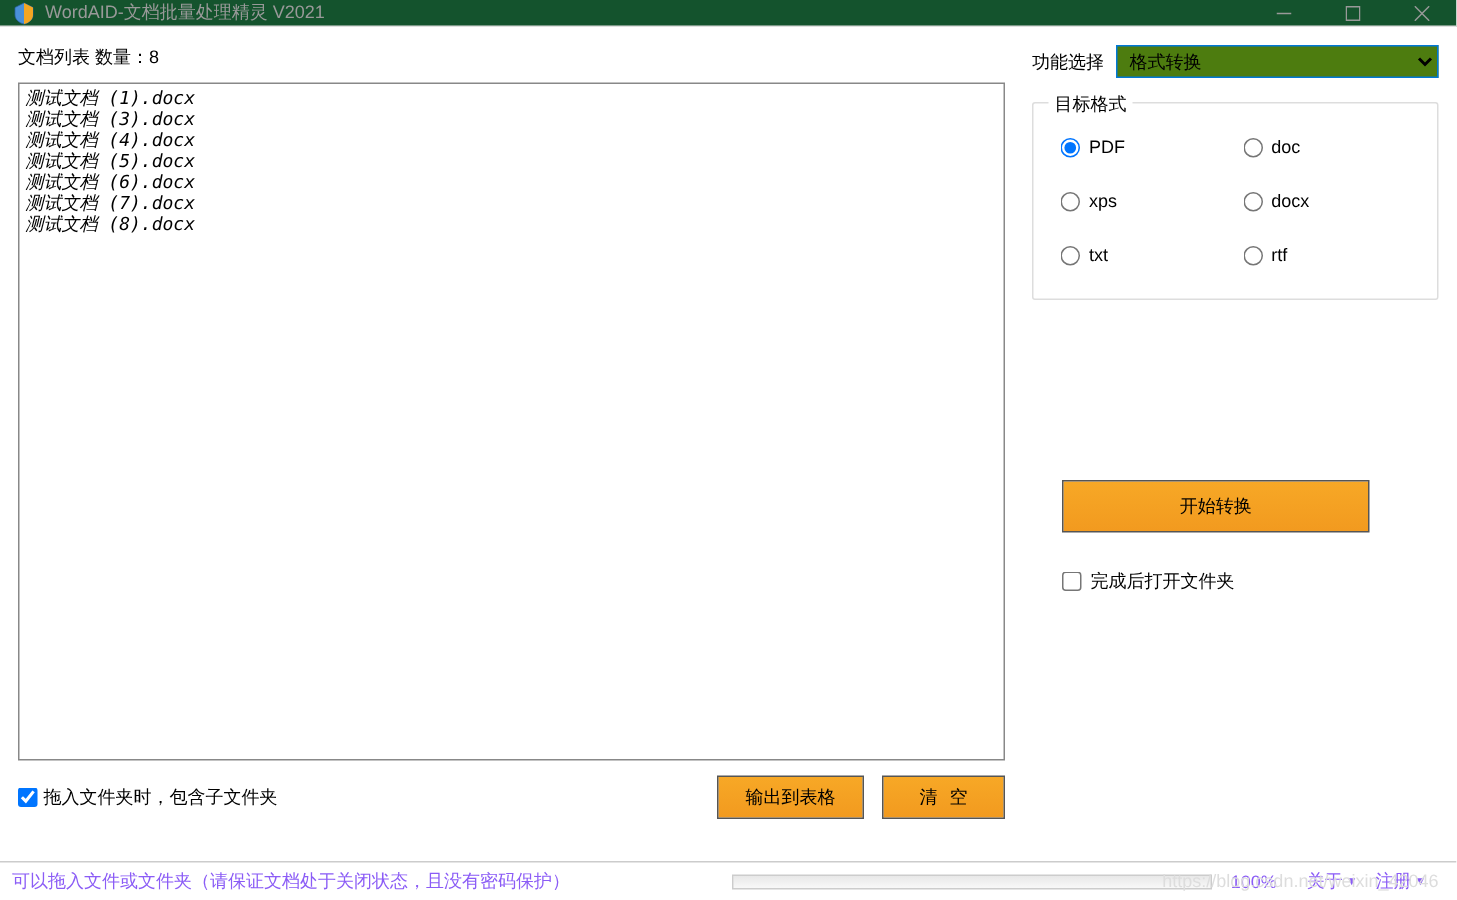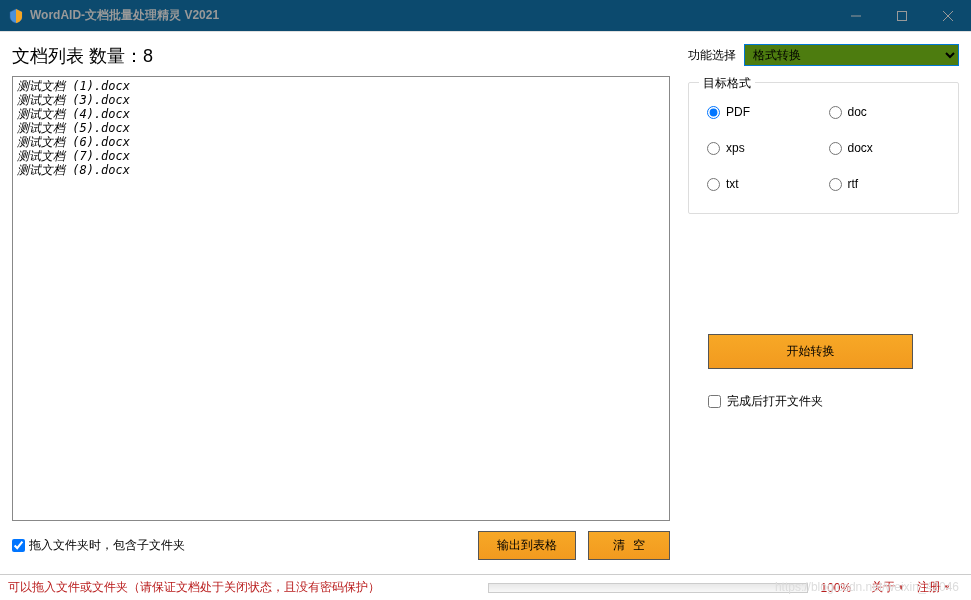--- a/index.html
+++ b/index.html
@@ -6,27 +6,26 @@
     body {
       font-family: "SimSun", "宋体", sans-serif;
       font-size: 12px;
       background: #fff;
       width: 971px;
       height: 600px;
       overflow: hidden;
       position: relative;
     }
     .titlebar {
-      height: 32px;
-      background: #0c4a6e;
+      height: 18px;
+      background: #14532d;
       border-bottom: 1px solid #e0e0e0;
       display: flex;
       align-items: center;
       padding-left: 8px;
-      font-weight: bold;
     }
     .titlebar .app-icon {
       width: 16px;
       height: 16px;
       margin-right: 6px;
     }
     .titlebar .title-text {
       color: #999;
       flex: 1;
     }
@@ -45,21 +44,21 @@
       display: flex;
       padding: 12px;
       height: 540px;
     }
     .left-panel {
       width: 658px;
       display: flex;
       flex-direction: column;
     }
     .list-label {
-      font-size: 18px;
+      font-size: 12px;
       margin-bottom: 8px;
       color: #000;
     }
     .file-list {
       flex: 1;
       border: 1px solid #888;
       background: #fff;
       padding: 2px 4px;
       font-family: "SimSun", monospace;
       font-size: 12px;
@@ -171,21 +170,21 @@
       position: absolute;
       bottom: 0;
       left: 0;
       right: 0;
       height: 26px;
       border-top: 1px solid #ccc;
       display: flex;
       align-items: center;
       padding: 0 8px;
       font-size: 12px;
-      color: #b91c1c;
+      color: #8b5cf6;
     }
     .status-left {
       flex: 1;
     }
     .status-progress {
       width: 320px;
       height: 10px;
       border: 1px solid #ccc;
       margin-right: 12px;
       background: linear-gradient(#e8e8e8, #f8f8f8);

